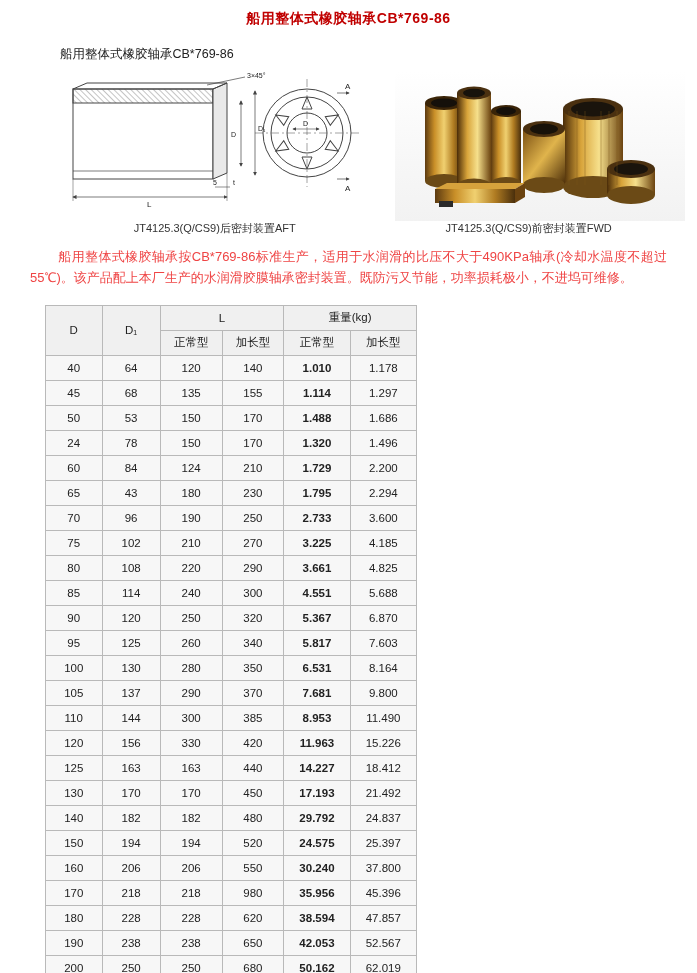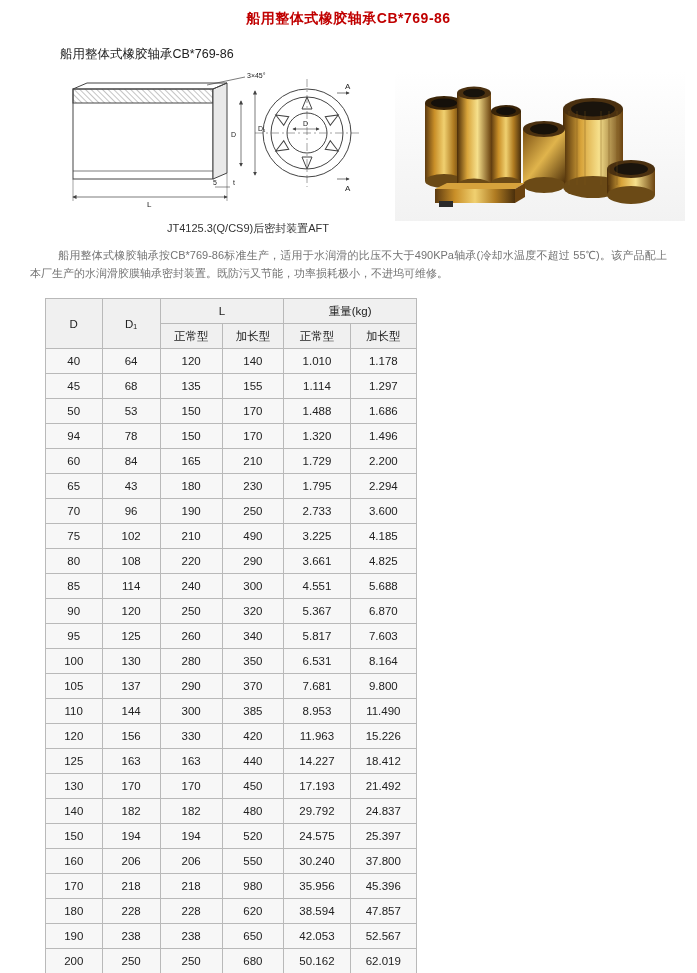--- a/index.html
+++ b/index.html
@@ -47,30 +47,29 @@
   }
   .fig-right {
     width: 290px;
     position: relative;
     text-align: center;
   }
   .caption-row {
     display: flex;
     padding: 0 28px 0 55px;
     gap: 14px;
-    margin-left: 28px;
   }
   .caption-left { width: 330px; text-align: center; font-size: 11px; }
   .caption-right { width: 290px; text-align: center; font-size: 11px; }
 
   .body-text {
     margin: 10px 30px 0 30px;
-    font-size: 11px;
+    font-size: 13px;
     line-height: 1.65;
-    color: #737373;
+    color: #ef4444;
     text-align: justify;
   }
   .body-text .indent { display: inline-block; width: 28px; }
 
   table.spec {
     border-collapse: collapse;
     margin: 16px 0 0 45px;
     width: 372px;
     font-size: 11.5px;
     color: #222;
@@ -85,21 +84,21 @@
     background: #f0f0f0;
     font-weight: normal;
   }
   table.spec tbody td {
     background: #f7f7f7;
   }
   .col-d { width: 56px; }
   .col-d1 { width: 58px; }
   .col-l1 { width: 62px; }
   .col-l2 { width: 62px; }
-  .col-w1 { width: 65px; }
+  .col-w1 { width: 65px; font-weight: bold; }
   .col-w2 { width: 65px; }
 
   
   svg { display: block; }
 </style>
 </head>
 <body>
 
 <div class="page">
 
@@ -260,20 +259,21 @@
           <line x1="206" y1="40" x2="206" y2="114"></line>
           <line x1="214" y1="40" x2="214" y2="114"></line>
           <line x1="222" y1="40" x2="222" y2="114"></line>
         </g>
       </svg>
     </div>
   </div>
 
   <div class="caption-row">
     <div class="caption-left">JT4125.3(Q/CS9)后密封装置AFT</div>
+    <div class="caption-right">JT4125.3(Q/CS9)前密封装置FWD</div>
   </div>
 
   <div class="body-text"><span class="indent"></span><span>船用整体式橡胶轴承按CB*769-86标准生产，适用于水润滑的比压不大于490KPa轴承(冷却水温度不超过 55℃)。该产品配上本厂生产的水润滑胶膜轴承密封装置。既防污又节能，功率损耗极小，不进坞可维修。</span></div>
 
   <table class="spec">
     <thead>
       <tr>
         <th class="col-d" rowspan="2">D</th>
         <th class="col-d1" rowspan="2">D₁</th>
         <th colspan="2">L</th>
@@ -305,31 +305,31 @@
         </tr>
         <tr>
           <td class="col-d">50</td>
           <td class="col-d1">53</td>
           <td class="col-l1">150</td>
           <td class="col-l2">170</td>
           <td class="col-w1">1.488</td>
           <td class="col-w2">1.686</td>
         </tr>
         <tr>
-          <td class="col-d">94</td>
+          <td class="col-d">24</td>
           <td class="col-d1">78</td>
           <td class="col-l1">150</td>
           <td class="col-l2">170</td>
           <td class="col-w1">1.320</td>
           <td class="col-w2">1.496</td>
         </tr>
         <tr>
           <td class="col-d">60</td>
           <td class="col-d1">84</td>
-          <td class="col-l1">165</td>
+          <td class="col-l1">124</td>
           <td class="col-l2">210</td>
           <td class="col-w1">1.729</td>
           <td class="col-w2">2.200</td>
         </tr>
         <tr>
           <td class="col-d">65</td>
           <td class="col-d1">43</td>
           <td class="col-l1">180</td>
           <td class="col-l2">230</td>
           <td class="col-w1">1.795</td>
@@ -340,21 +340,21 @@
           <td class="col-d1">96</td>
           <td class="col-l1">190</td>
           <td class="col-l2">250</td>
           <td class="col-w1">2.733</td>
           <td class="col-w2">3.600</td>
         </tr>
         <tr>
           <td class="col-d">75</td>
           <td class="col-d1">102</td>
           <td class="col-l1">210</td>
-          <td class="col-l2">490</td>
+          <td class="col-l2">270</td>
           <td class="col-w1">3.225</td>
           <td class="col-w2">4.185</td>
         </tr>
         <tr>
           <td class="col-d">80</td>
           <td class="col-d1">108</td>
           <td class="col-l1">220</td>
           <td class="col-l2">290</td>
           <td class="col-w1">3.661</td>
           <td class="col-w2">4.825</td>

